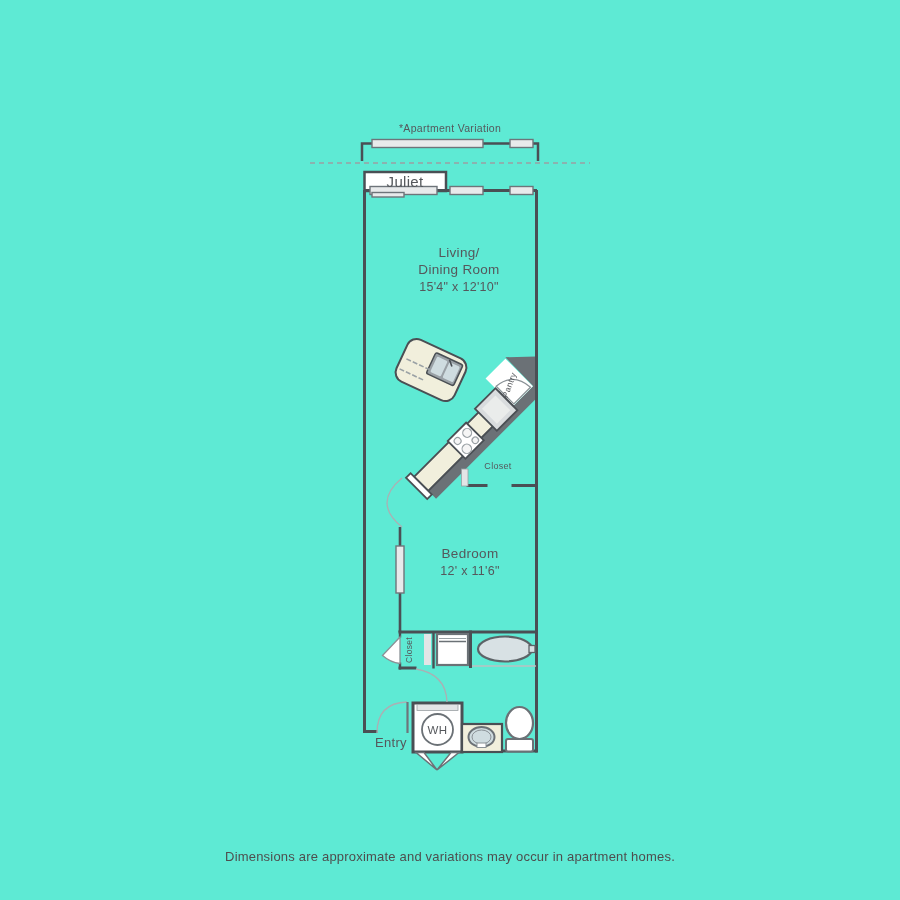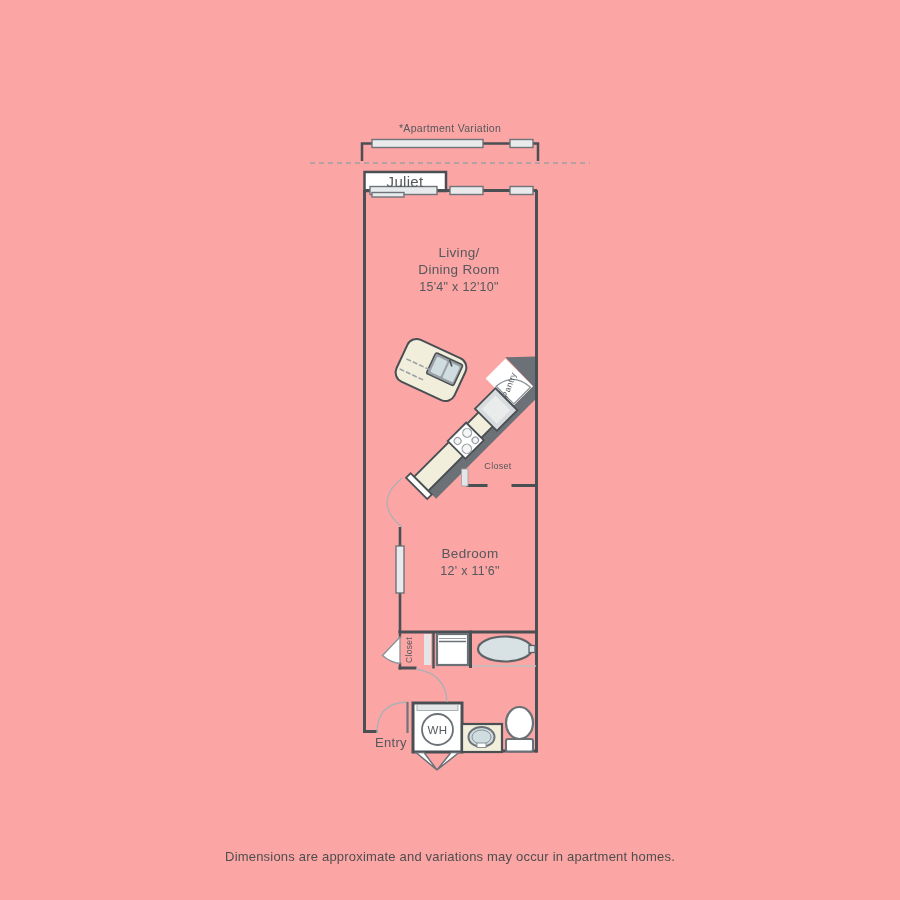--- a/index.html
+++ b/index.html
@@ -1,16 +1,16 @@
 <!DOCTYPE html>
 <html><head>
 <meta charset="utf-8">
 <style>
   html,body{margin:0;padding:0;background:#ffffff;}
-  .canvas{position:relative;width:900px;height:900px;background:#fca5a5;overflow:hidden;
+  .canvas{position:relative;width:900px;height:900px;background:#5eead4;overflow:hidden;
           font-family:"Liberation Sans",sans-serif;}
   svg{position:absolute;left:0;top:0;}
   .txt{font-family:"Liberation Sans",sans-serif;fill:#55585c;letter-spacing:.3px;}
   .t-var{font-size:10.5px;}
   .t-juliet{font-size:15px;}
   .t-room{font-size:13.5px;}
   .t-dim{font-size:12.5px;}
   .t-small{font-size:9px;}
   .t-tiny{font-size:8.5px;}
   .t-wh{font-size:11.5px;}

